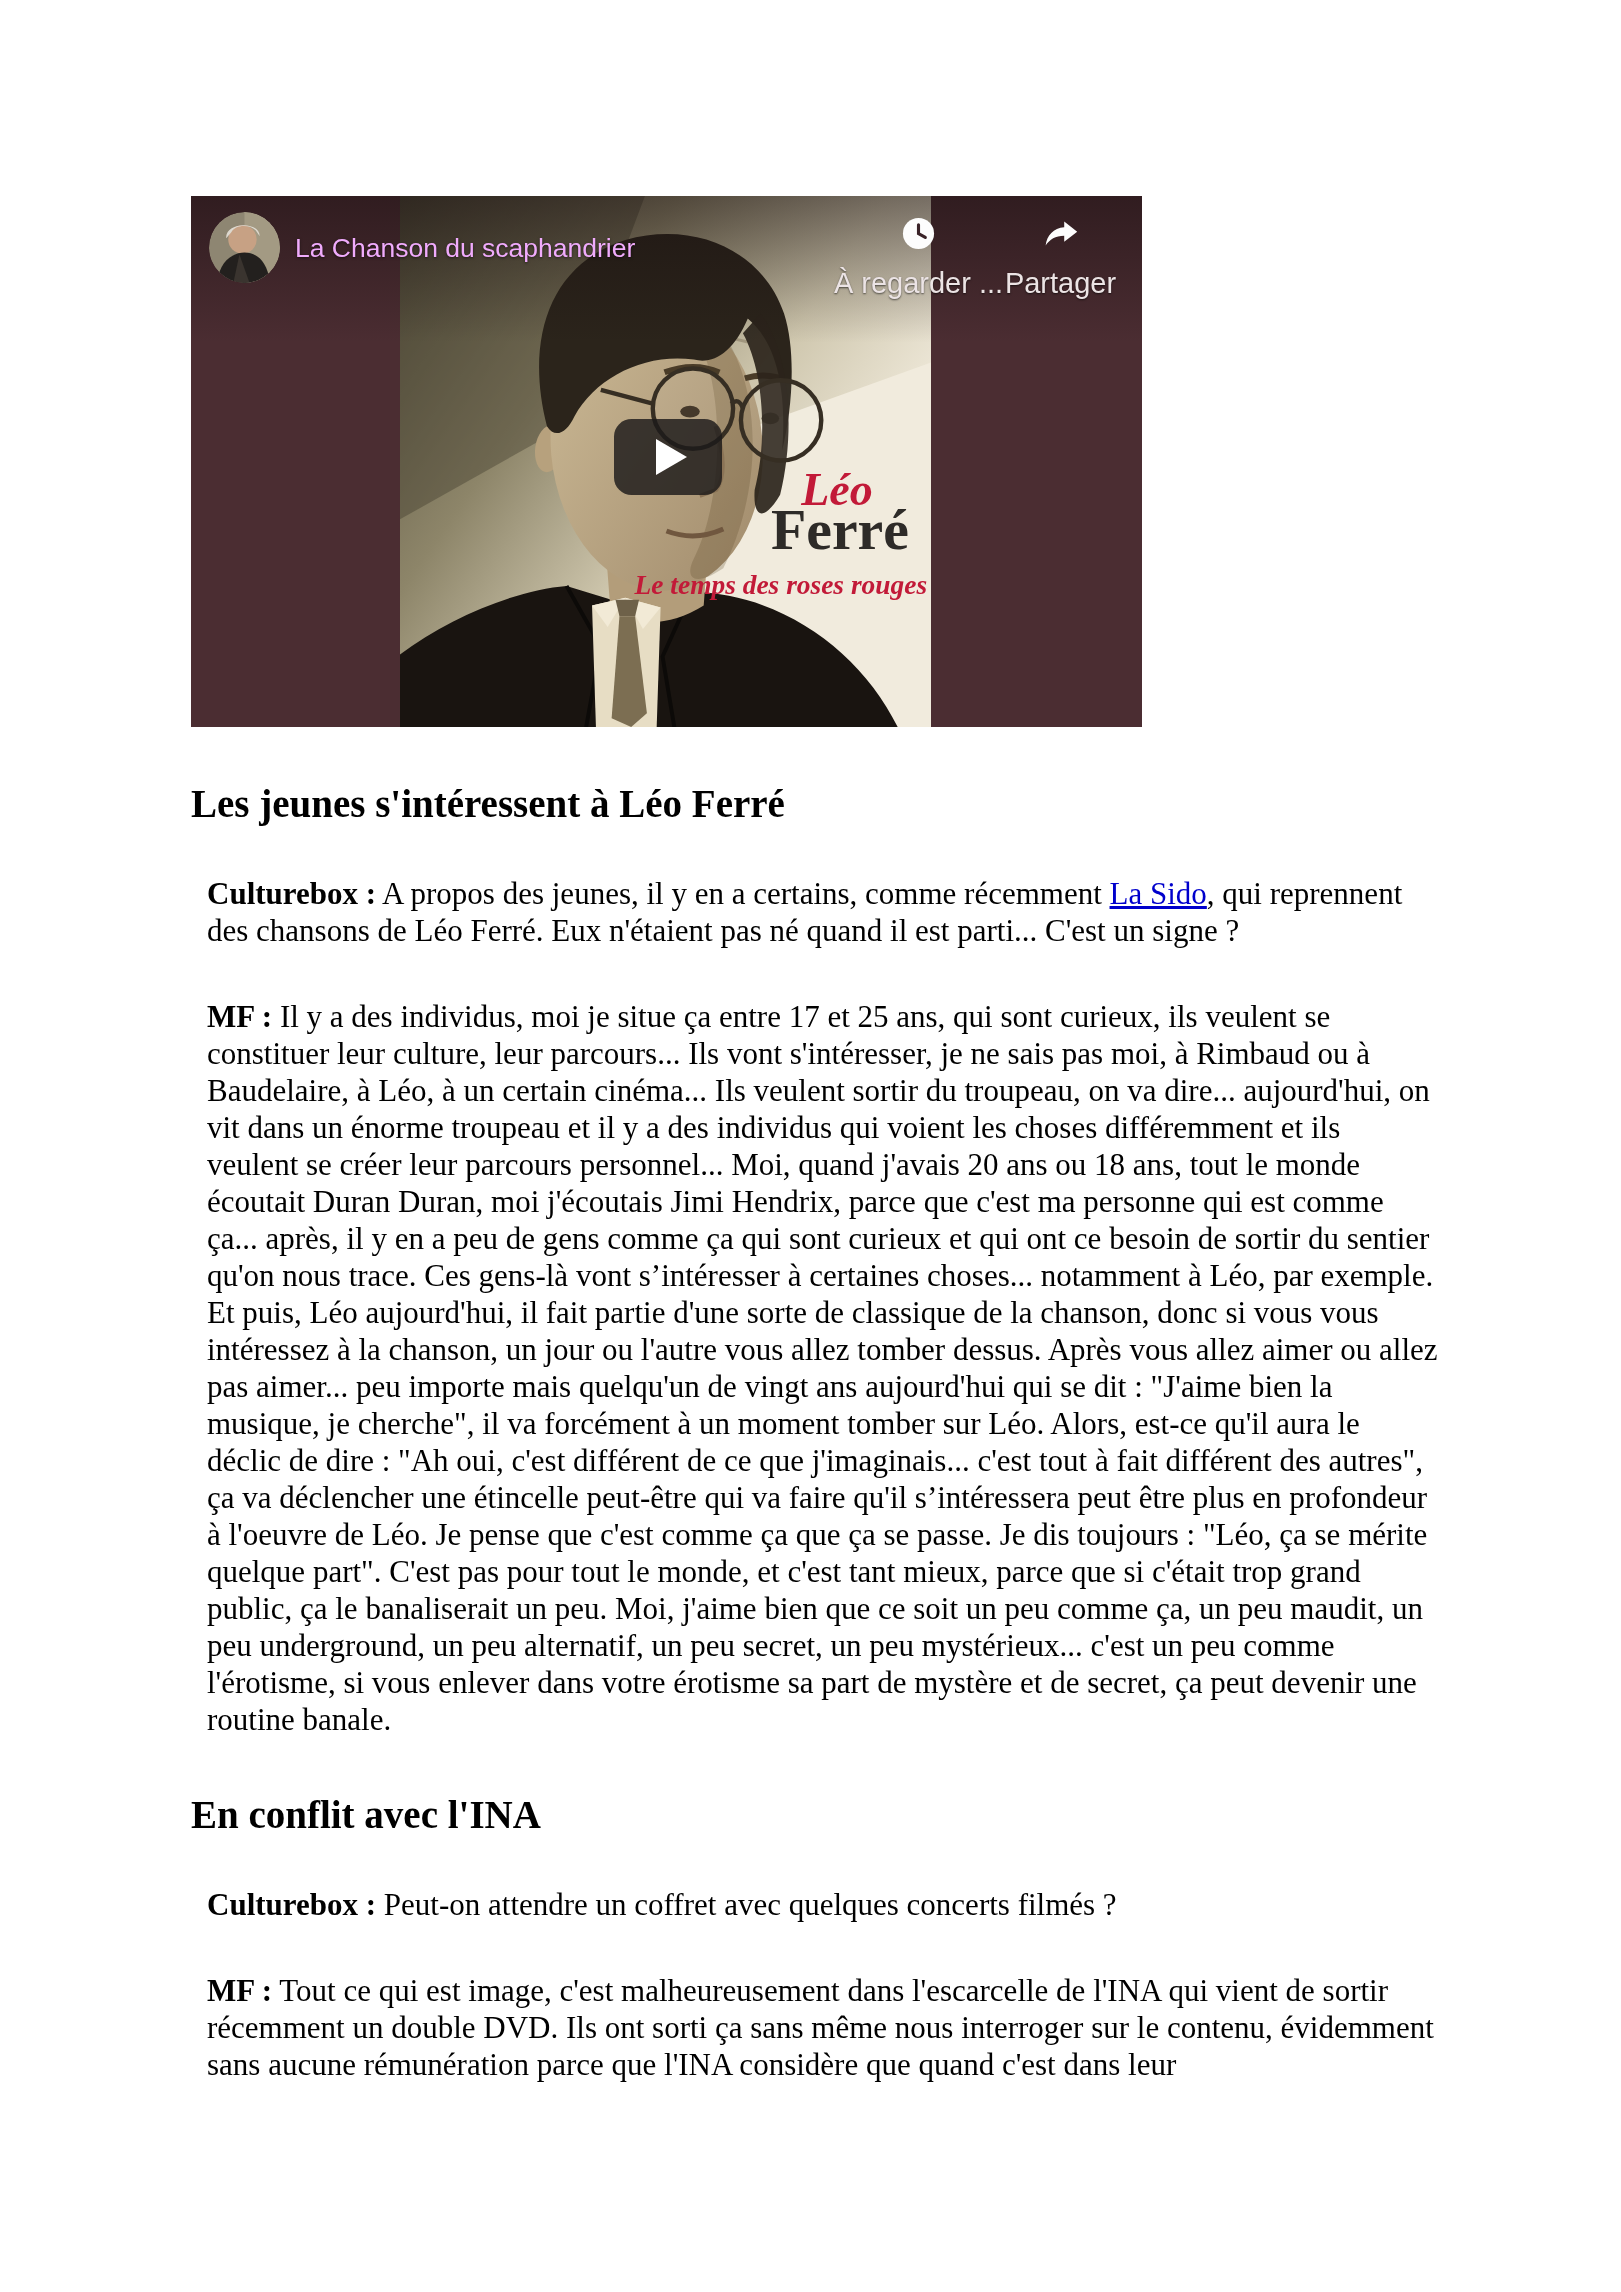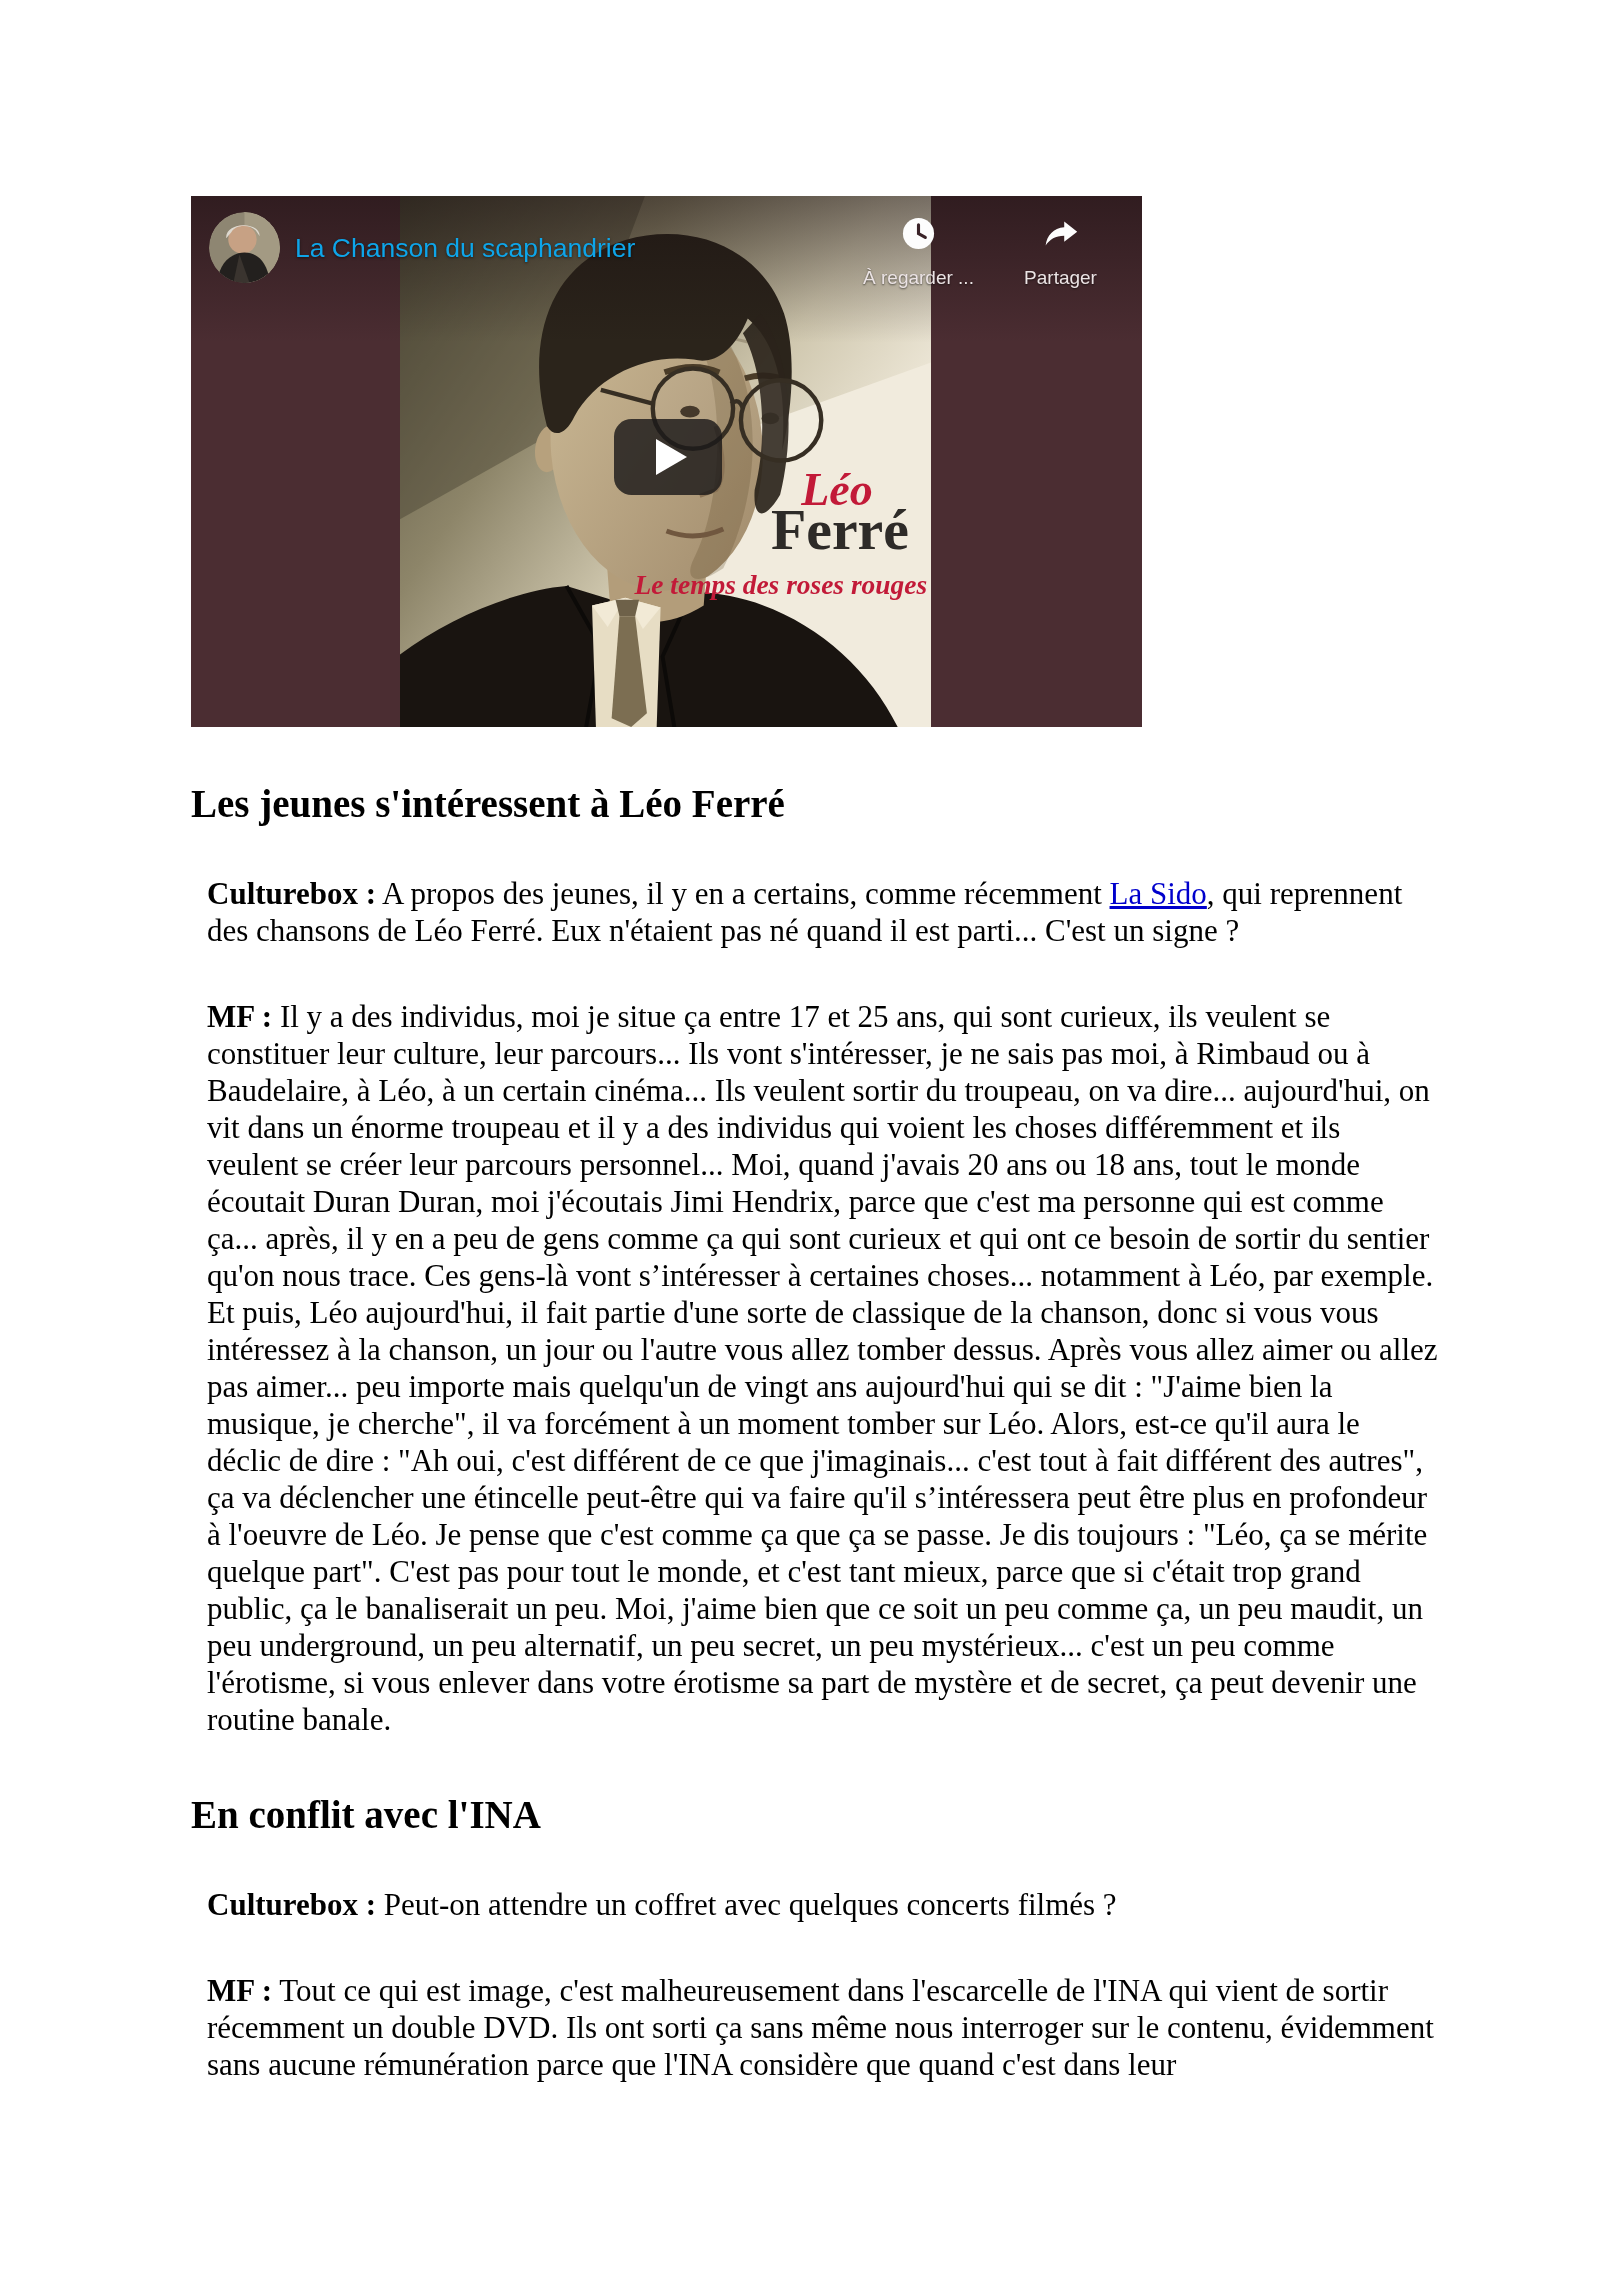--- a/index.html
+++ b/index.html
@@ -23,31 +23,31 @@
   .album{position:absolute;left:209px;top:0;width:531px;height:641px;z-index:1;}
   .scrim{
     position:absolute;left:0;top:0;right:0;height:147px;z-index:2;
     background:linear-gradient(rgba(22,12,14,.5),rgba(22,12,14,0));
     pointer-events:none;
   }
   .avatar{position:absolute;left:17.6px;top:15.7px;width:71px;height:71px;z-index:3;border-radius:50%;overflow:hidden;cursor:pointer;}
   .vtitle{
     position:absolute;left:104px;top:37px;z-index:3;
     font-family:"Liberation Sans","DejaVu Sans",sans-serif;
-    font-size:26.5px;color:#0ea5e9;text-shadow:0 1px 2.9px rgba(0,0,0,.55);
+    font-size:26.5px;color:#f0abfc;text-shadow:0 1px 2.9px rgba(0,0,0,.55);
     white-space:nowrap;cursor:pointer;
   }
   .yt-btn{
     position:absolute;top:19.6px;z-index:3;
     display:flex;flex-direction:column;align-items:center;gap:12.7px;
     cursor:pointer;
   }
   .yt-btn .lbl{
     font-family:"Liberation Sans","DejaVu Sans",sans-serif;
-    font-size:19px;color:#ece4e5;text-shadow:0 1px 2px rgba(0,0,0,.6);
+    font-size:29px;color:#ece4e5;text-shadow:0 1px 2px rgba(0,0,0,.6);
     white-space:nowrap;
   }
   .btn-watch{left:637px;width:181px;}
   .btn-share{left:790px;width:159px;}
   .play{
     position:absolute;left:423px;top:223px;width:108px;height:76px;z-index:4;
     background:rgba(28,26,26,.82);border:none;border-radius:17.6px;
     display:flex;align-items:center;justify-content:center;cursor:pointer;
   }
   .play .tri{

